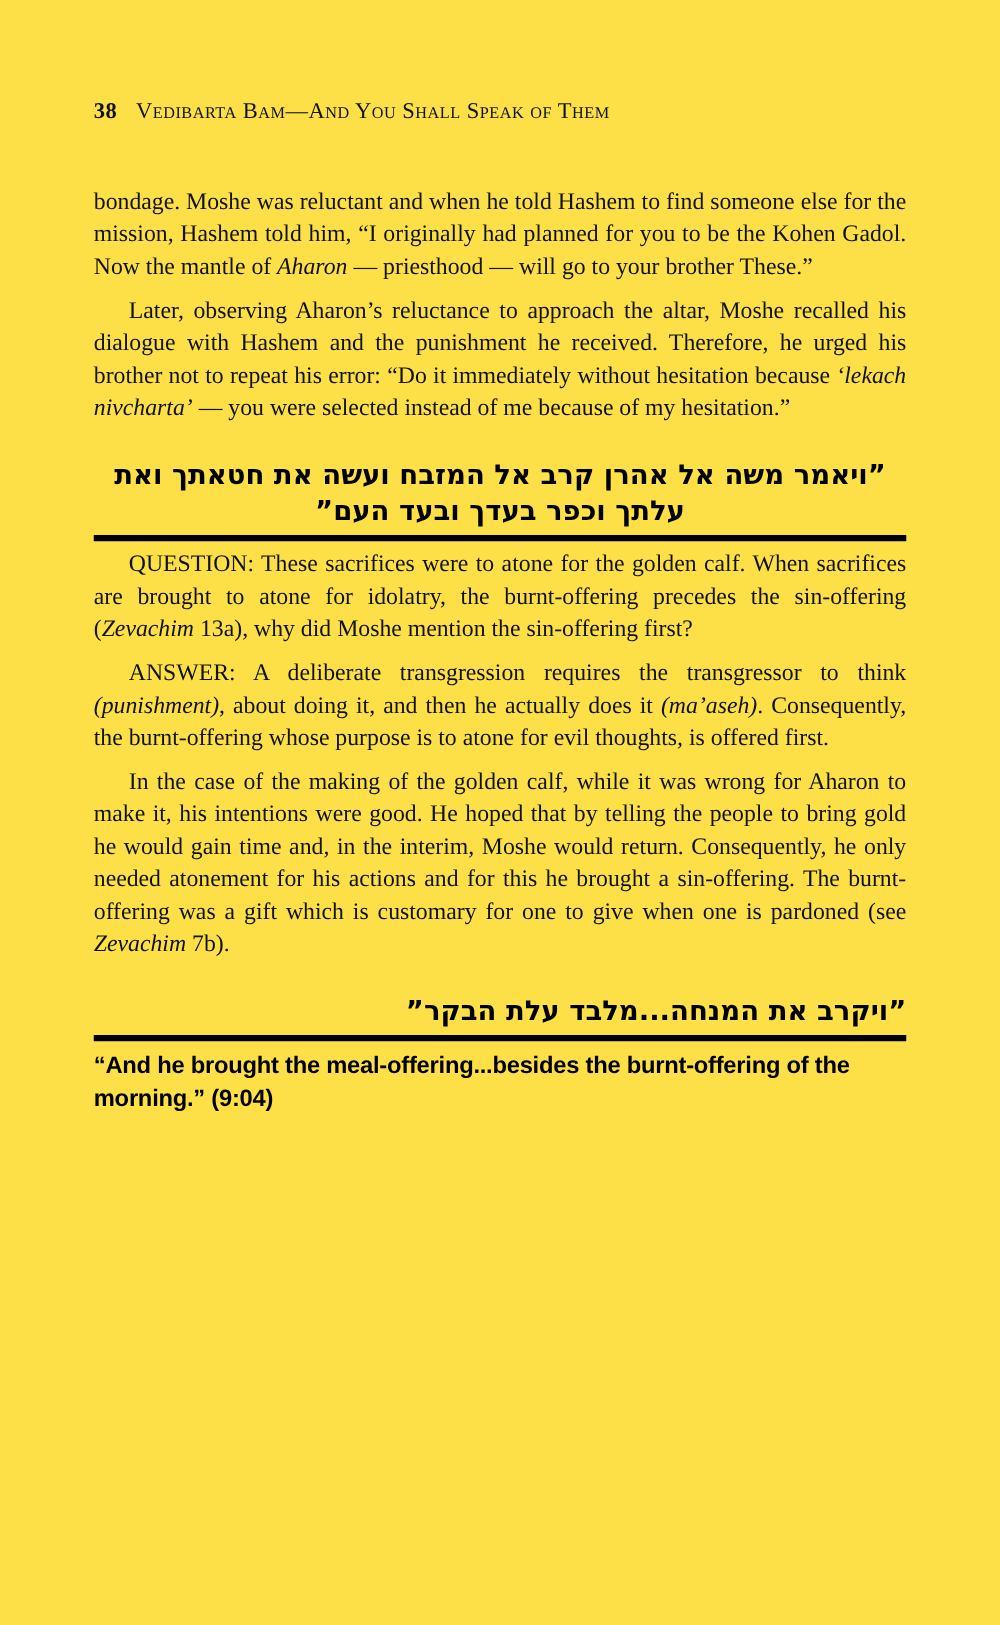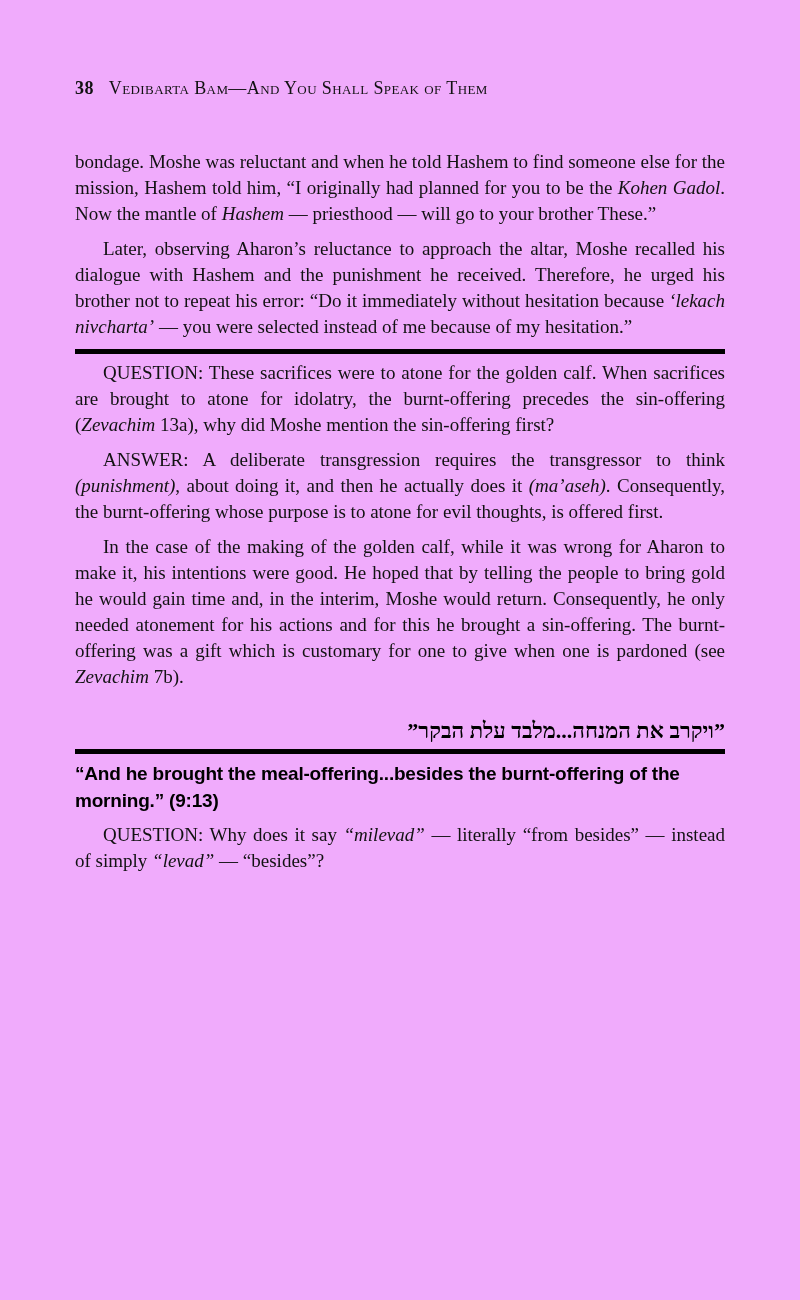--- a/index.html
+++ b/index.html
@@ -1,19 +1,19 @@
 <!DOCTYPE html>
 <html><head>
 <meta charset="utf-8">
 <style>
   html, body { margin: 0; padding: 0; background: #ffffff; }
   .page {
     width: 800px;
     height: 1300px;
-    background: #f0abfc;
+    background: #fde047;
     color: #121212;
     box-sizing: border-box;
     padding: 78px 75px 0 75px;
     font-family: "Liberation Serif", serif;
     overflow: hidden;
   }
   .running-head {
     font-size: 18px;
     letter-spacing: 0.4px;
     margin-bottom: 50px;
@@ -48,21 +48,21 @@
   .hebrew-header {
     font-family: "DejaVu Sans", sans-serif;
     font-weight: bold;
     font-size: 22px;
     line-height: 29px;
     direction: rtl;
     text-align: center;
     margin: 26px 0 0 0;
     color: #000;
   }
-  .hebrew-header.align-right { text-align: right; font-family: Liberation Serif, serif; }
+  .hebrew-header.align-right { text-align: right; }
   .rule {
     height: 5px;
     background: #000000;
     margin: 4px 0 6px 0;
   }
   .translation {
     font-family: "Liberation Sans", sans-serif;
     font-weight: bold;
     font-size: 19px;
     line-height: 27px;
@@ -73,26 +73,26 @@
 </style>
 </head>
 <body>
 
 <div class="page">
 
   <div class="running-head">
     <span class="num">38</span><span class="title">Vedibarta Bam—And You Shall Speak of Them</span>
   </div>
 
-  <p class="para no-indent"><span>bondage. Moshe was reluctant and when he told Hashem to find someone else for the mission, Hashem told him, “I originally had planned for you to be the </span><span style="font-style: italic;">Kohen Gadol</span><span>. Now the mantle of </span><span style="font-style: italic;">Hashem</span><span> — priesthood — will go to your brother These.”</span></p>
+  <p class="para no-indent"><span>bondage. Moshe was reluctant and when he told Hashem to find someone else for the mission, Hashem told him, “I originally had planned for you to be the </span><span style="">Kohen Gadol</span><span>. Now the mantle of </span><span style="font-style: italic;">Aharon</span><span> — priesthood — will go to your brother These.”</span></p>
   <p class="para"><span>Later, observing Aharon’s reluctance to approach the altar, Moshe recalled his dialogue with Hashem and the punishment he received. Therefore, he urged his brother not to repeat his error: “Do it immediately without hesitation because </span><span style="font-style: italic;">‘lekach nivcharta’</span><span> — you were selected instead of me because of my hesitation.”</span></p>
 
+  <div class="hebrew-header">”ויאמר משה אל אהרן קרב אל המזבח ועשה את חטאתך ואת עלתך וכפר בעדך ובעד העם”</div>
   <div class="rule"></div>
   <p class="para"><span>QUESTION: These sacrifices were to atone for the golden calf. When sacrifices are brought to atone for idolatry, the burnt-offering precedes the sin-offering (</span><span style="font-style: italic;">Zevachim</span><span> 13a), why did Moshe mention the sin-offering first?</span></p>
   <p class="para"><span>ANSWER: A deliberate transgression requires the transgressor to think </span><span style="font-style: italic;">(punishment)</span><span>, about doing it, and then he actually does it </span><span style="font-style: italic;">(ma’aseh)</span><span>. Consequently, the burnt-offering whose purpose is to atone for evil thoughts, is offered first.</span></p>
   <p class="para"><span>In the case of the making of the golden calf, while it was wrong for Aharon to make it, his intentions were good. He hoped that by telling the people to bring gold he would gain time and, in the interim, Moshe would return. Consequently, he only needed atonement for his actions and for this he brought a sin-offering. The burnt-offering was a gift which is customary for one to give when one is pardoned (see </span><span style="font-style: italic;">Zevachim</span><span> 7b).</span></p>
 
   <div class="hebrew-header align-right">”ויקרב את המנחה...מלבד עלת הבקר”</div>
   <div class="rule"></div>
-  <div class="translation">“And he brought the meal-offering...besides the burnt-offering of the morning.” (9:13)</div>
-  <p class="para"><span>QUESTION: Why does it say </span><span style="font-style: italic;">“milevad”</span><span> — literally “from besides” — instead of simply </span><span style="font-style: italic;">“levad”</span><span> — “besides”?</span></p>
+  <div class="translation">“And he brought the meal-offering...besides the burnt-offering of the morning.” (9:04)</div>
 
 </div>
 
 </body></html>

